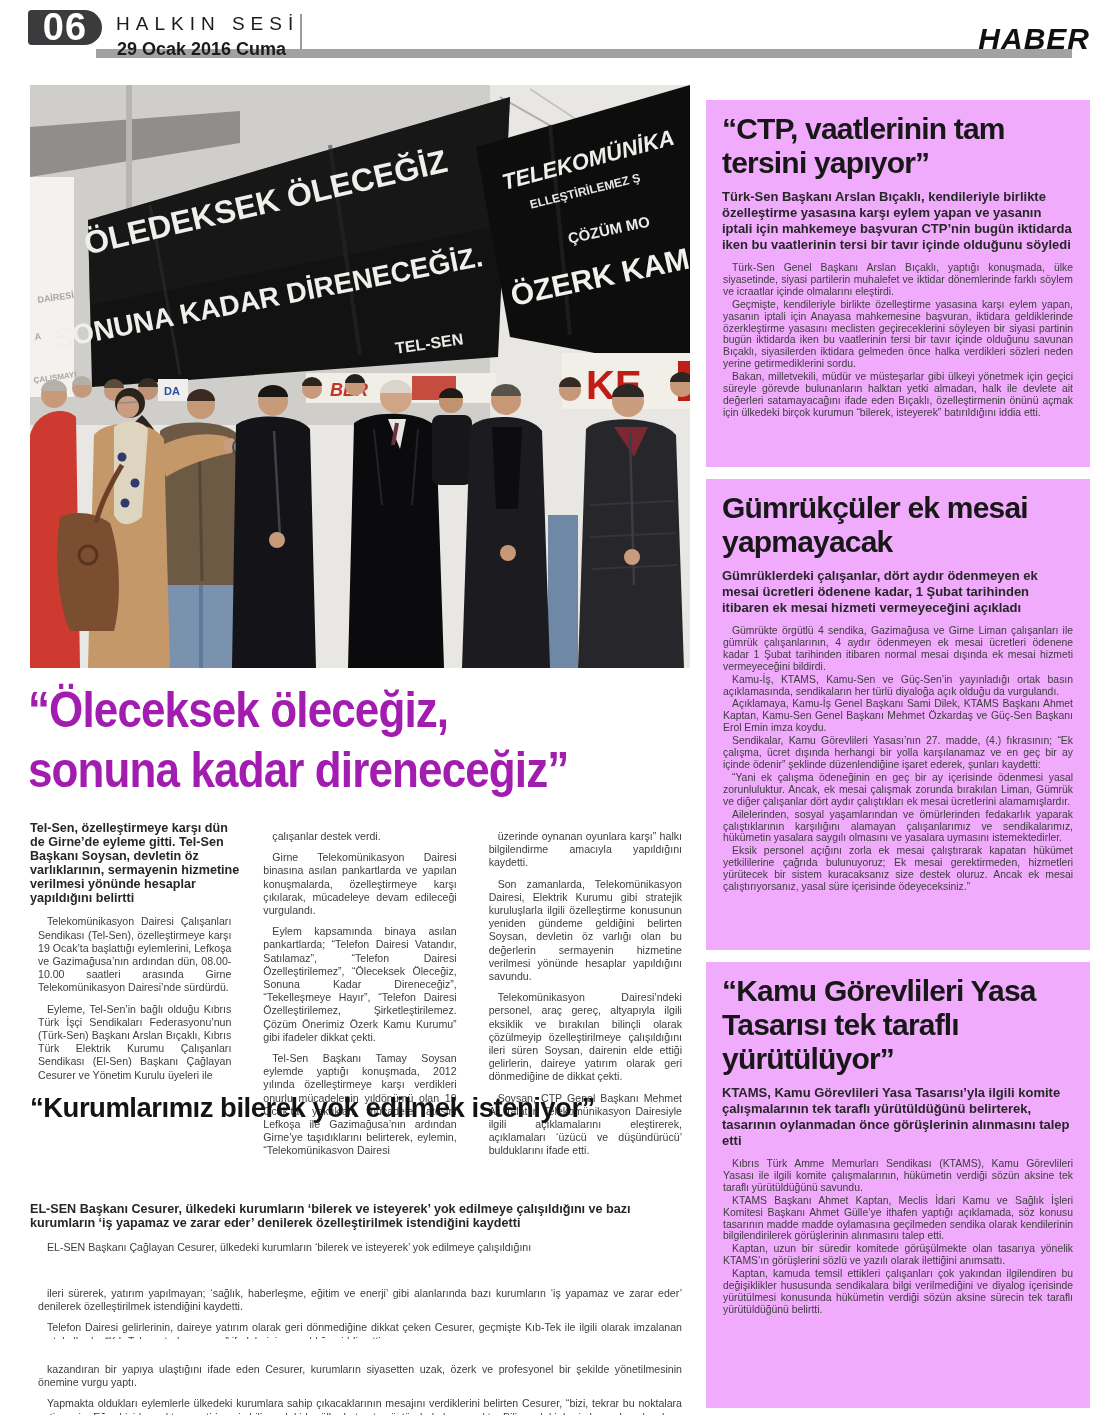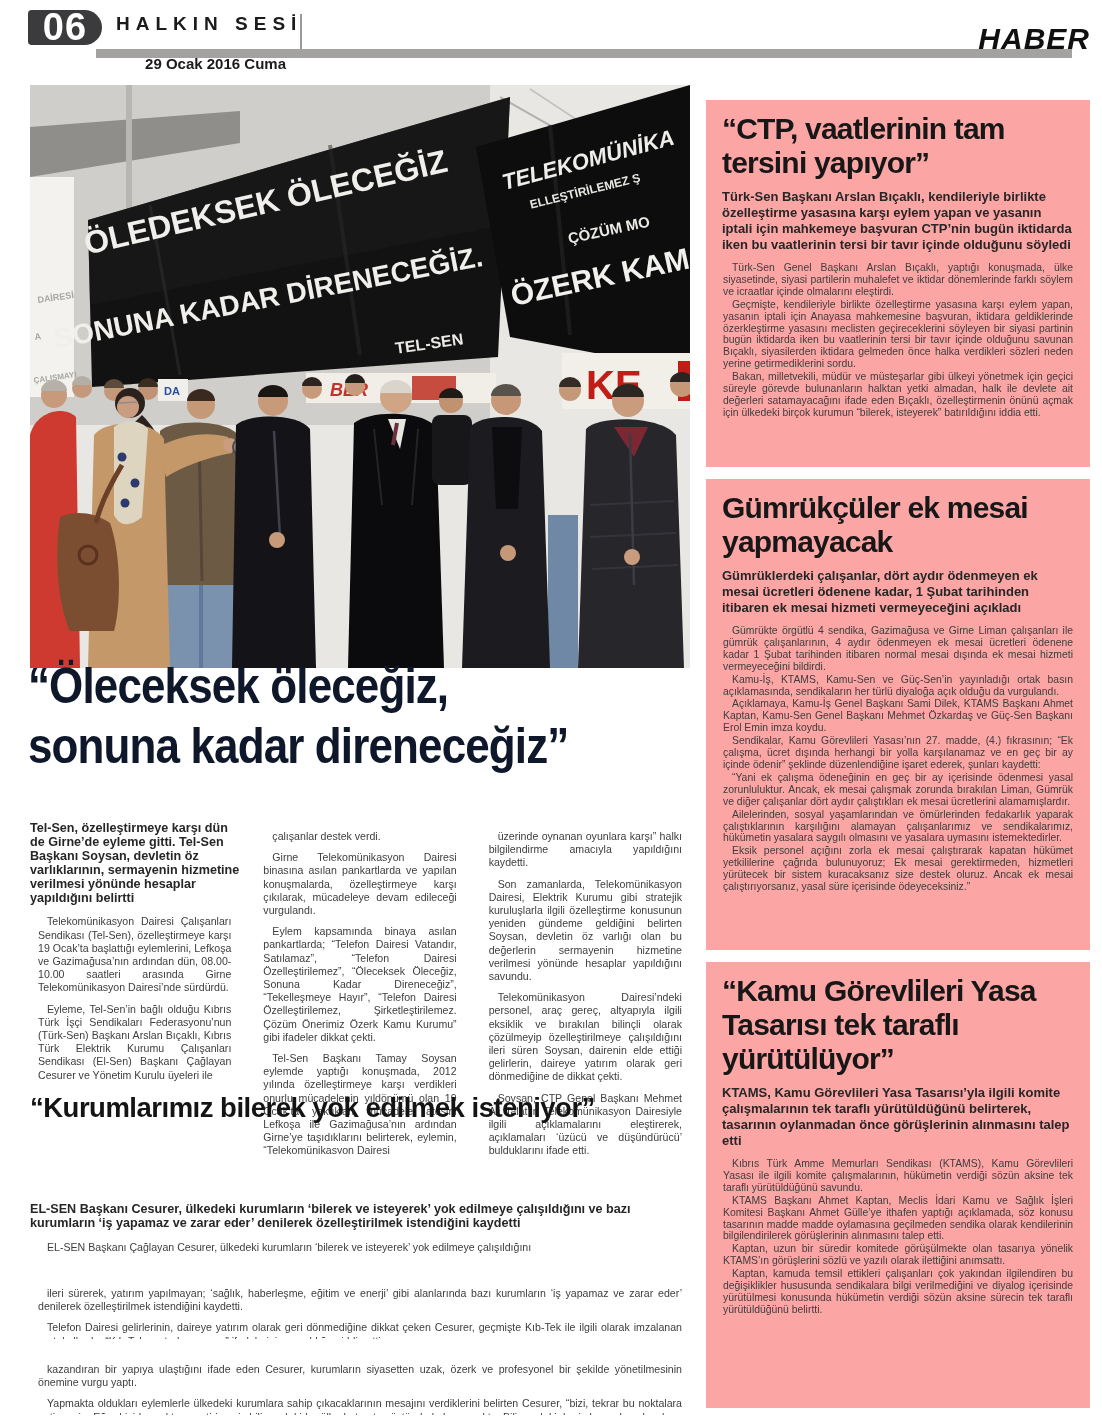--- a/index.html
+++ b/index.html
@@ -9,47 +9,47 @@
   }
   .abs{position:absolute;}
 
   
   .page-badge{
     left:28px;top:10px;width:74px;height:35px;background:#3b3b3d;color:#fff;
     border-radius:6px 28px 28px 6px;display:flex;align-items:center;justify-content:center;
     font-size:38px;font-weight:bold;letter-spacing:1px;z-index:3;
   }
   .masthead-block{left:116px;top:13px;width:170px;z-index:3;}
-  .masthead{font-size:19px;font-weight:bold;letter-spacing:6px;color:#1b1b1b;white-space:nowrap;}
-  .edition-date{font-size:15px;font-weight:bold;color:#1b1b1b;text-align:right;margin-top:20px;}
+  .masthead{font-size:19px;font-weight:normal;letter-spacing:6px;color:#1b1b1b;white-space:nowrap;}
+  .edition-date{font-size:18px;font-weight:bold;color:#1b1b1b;text-align:right;margin-top:4px;}
   .head-rule{left:300px;top:14px;width:2px;height:40px;background:#9a9a9a;}
   .section-label{right:12px;top:22px;font-size:30px;font-weight:800;font-style:italic;letter-spacing:1px;color:#101010;z-index:3;}
   .header-bar{left:96px;top:49px;width:976px;height:9px;background:#a3a2a0;z-index:1;}
 
   
   .photo{left:30px;top:85px;width:660px;height:583px;overflow:hidden;background:#d6d5d1;}
 
   
-  .main-headline{left:28px;top:656px;width:740px;color:#0f172a;z-index:2;}
+  .main-headline{left:28px;top:680px;width:740px;color:#a21caf;z-index:2;}
   .main-headline .hl{
     display:block;font-size:50px;line-height:60px;font-weight:800;letter-spacing:-1px;
     transform:scaleX(0.88);transform-origin:left top;white-space:nowrap;
   }
 
   
   .cols{display:flex;gap:16px;}
   .col{flex:1 1 0;overflow:hidden;}
   .standfirst{font-size:12.6px;line-height:13.9px;font-weight:bold;color:#262626;margin:0 0 10px 0;}
   .bodytext p{margin:8px;font-size:10.6px;line-height:13.2px;text-align:justify;color:#3d3d3d;text-indent:9px;}
   .main-cols{left:30px;top:822px;width:660px;height:332px;}
   .bottom-headline{left:30px;top:1092px;width:660px;font-size:27.5px;font-weight:800;letter-spacing:-0.5px;color:#141414;white-space:nowrap;}
   .bottom-cols{left:30px;top:1203px;width:660px;height:212px;flex-direction:column;}
 
   
-  .sb-block{left:706px;width:384px;background:#fca5a5;box-sizing:border-box;padding:12px 16px;overflow:hidden;}
+  .sb-block{left:706px;width:384px;background:#f0abfc;box-sizing:border-box;padding:12px 16px;overflow:hidden;}
   .sb-1{top:100px;height:367px;}
   .sb-2{top:479px;height:471px;}
   .sb-3{top:962px;height:446px;}
   .sb-headline{font-size:30px;line-height:34px;font-weight:800;letter-spacing:-0.8px;color:#171717;margin:0 0 9px 0;}
   .sb-standfirst{font-size:13px;line-height:16px;font-weight:bold;color:#262626;margin:0 0 9px 0;}
   .sb-body p{margin:1px;font-size:10.4px;line-height:11.9px;text-align:justify;color:#3d3d3d;text-indent:9px;}
 </style>
 </head>
 <body>
 

